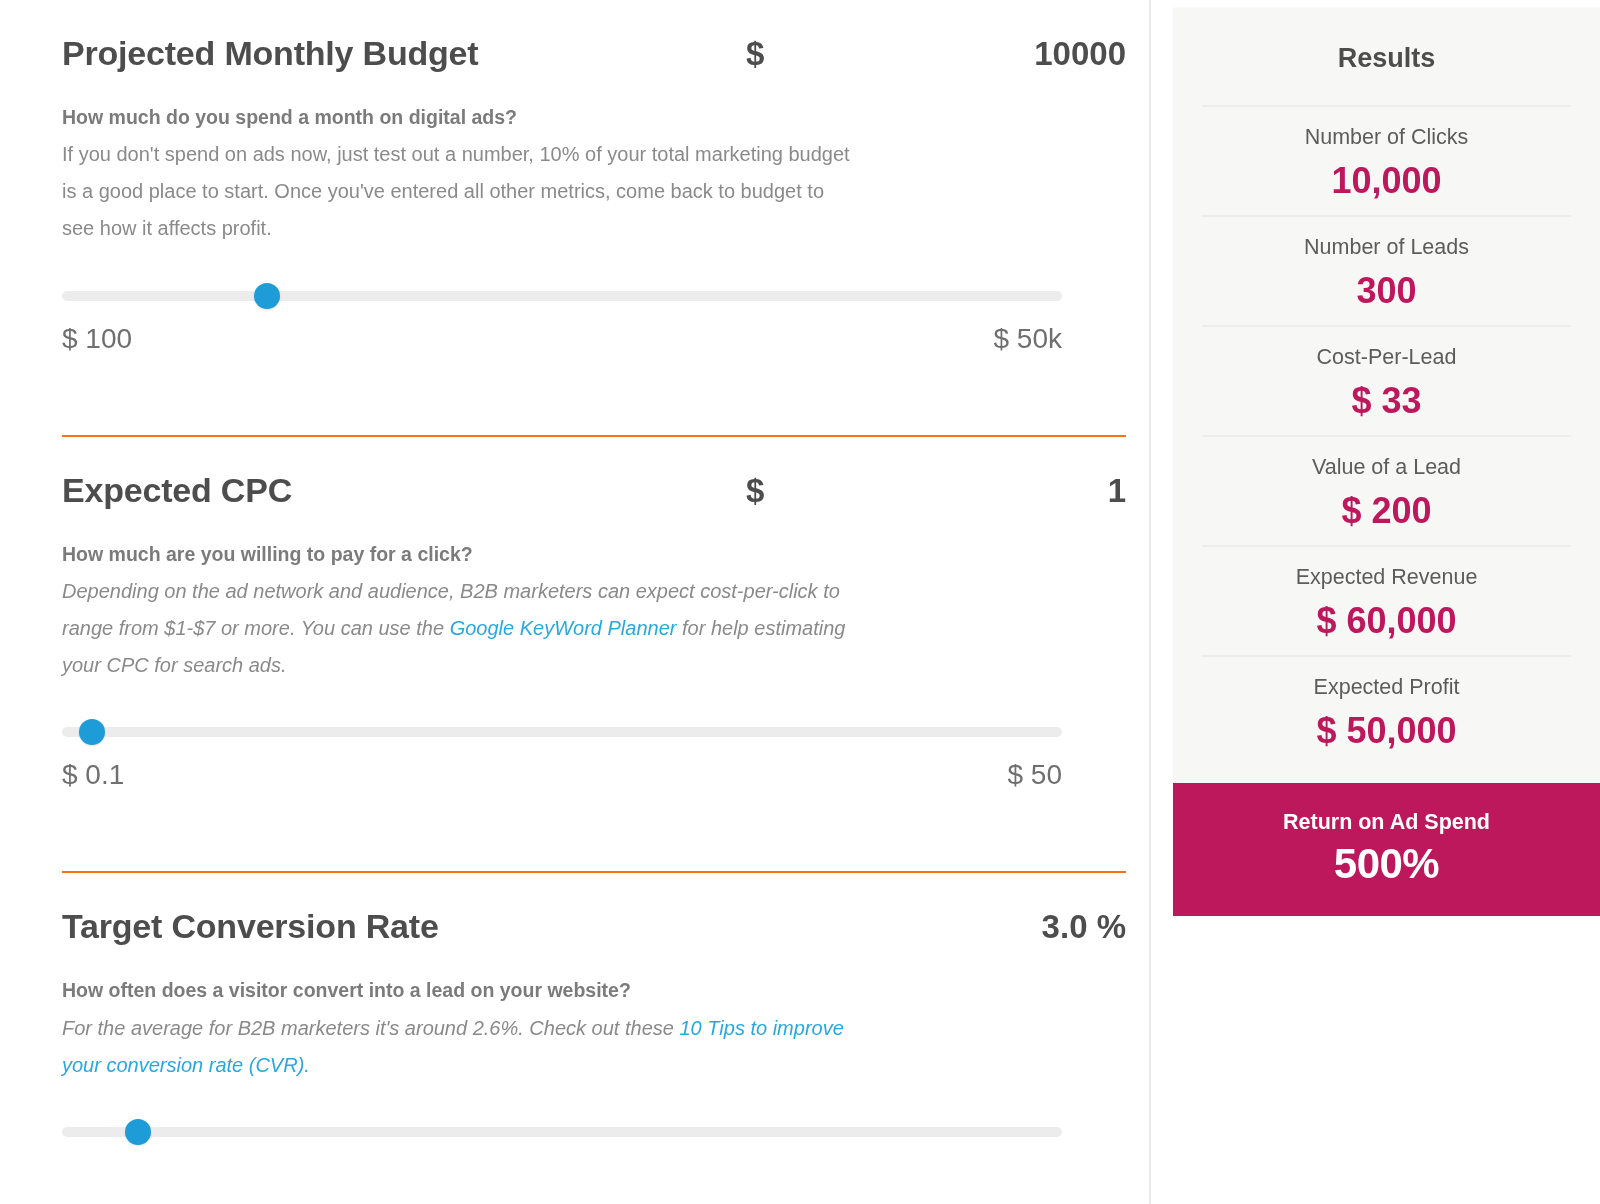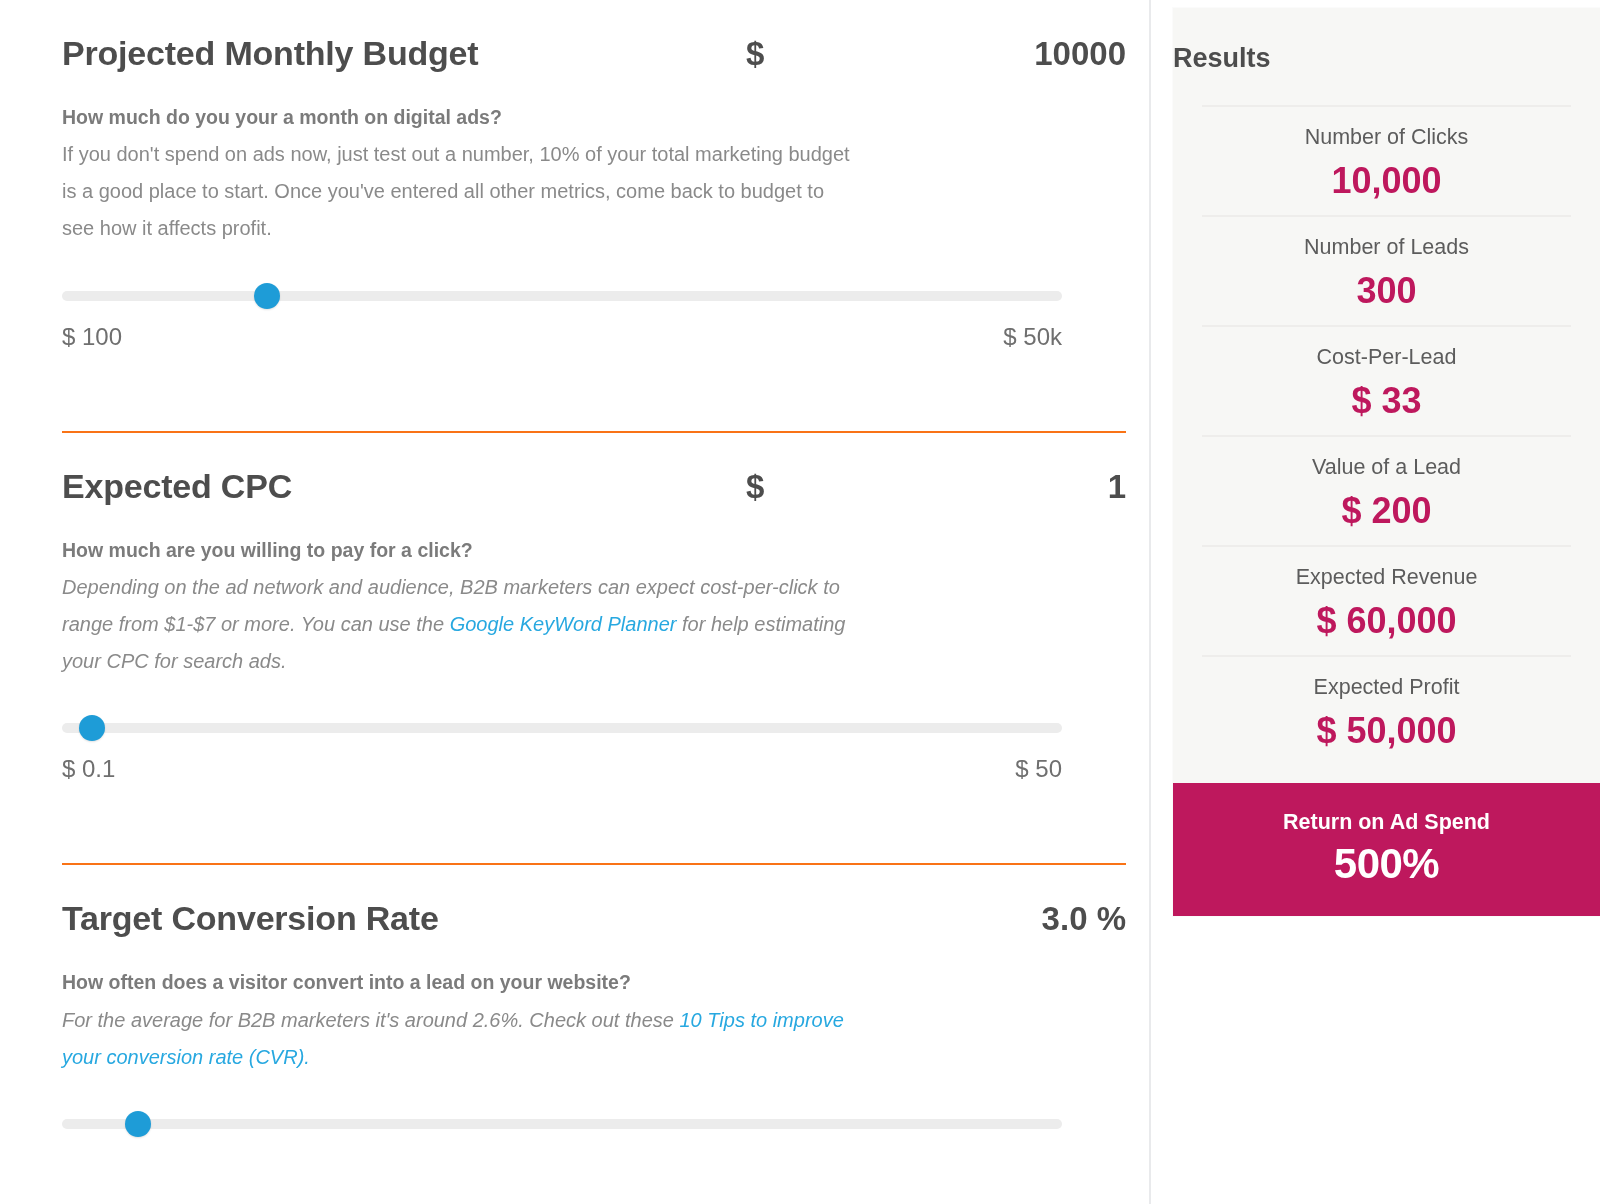--- a/index.html
+++ b/index.html
@@ -122,40 +122,40 @@
     border-radius: 50%;
     background: #1e9cd7;
     box-shadow: 0 1px 2px rgba(0,0,0,0.12);
     cursor: pointer;
   }
   .slider-scale {
     display: flex;
     justify-content: space-between;
     width: 1000px;
     margin-top: 22px;
-    font-size: 24px;
+    font-size: 28px;
     color: #6f6f6f;
   }
   .slider-gap { height: 46px; }
 
   
   .right-col {
     position: relative;
     width: 488px;
     height: 1204px;
     padding-left: 23px;
     padding-top: 8px;
   }
   .results-card {
     width: 427px;
     background: #f7f7f5;
     box-shadow: 0 0 0 1px rgba(0,0,0,0.015);
   }
   .results-title {
-    text-align: left;
+    text-align: center;
     font-size: 27px;
     font-weight: 700;
     color: #4d4d4d;
     padding: 35px 0 31px 0;
   }
   .result-row {
     border-top: 2px solid #eeedeb;
     margin: 0 29px;
     padding: 17px 0 13px 0;
     text-align: center;
@@ -202,21 +202,21 @@
   <div class="left-col">
 
     <div class="section">
       <div class="section-head">
         <div class="section-title">Projected Monthly Budget</div>
         <div class="value-wrap">
           <span class="value-currency">$</span>
           <span class="value-number">10000</span>
         </div>
       </div>
-      <div class="question">How much do you your a month on digital ads?</div>
+      <div class="question">How much do you spend a month on digital ads?</div>
       <div class="help narrow">
         <span>If you don't spend on ads now, just test out a number, 10% of your total marketing budget is a good place to start. Once you've entered all other metrics, come back to budget to see how it affects profit.</span>
       </div>
       <div class="slider-block">
         <div class="slider-rail">
           <div class="slider-thumb" id="thumb0" style="left: 20.5%;"></div>
         </div>
         <div class="slider-scale">
           <span>$ 100</span>
           <span>$ 50k</span>

